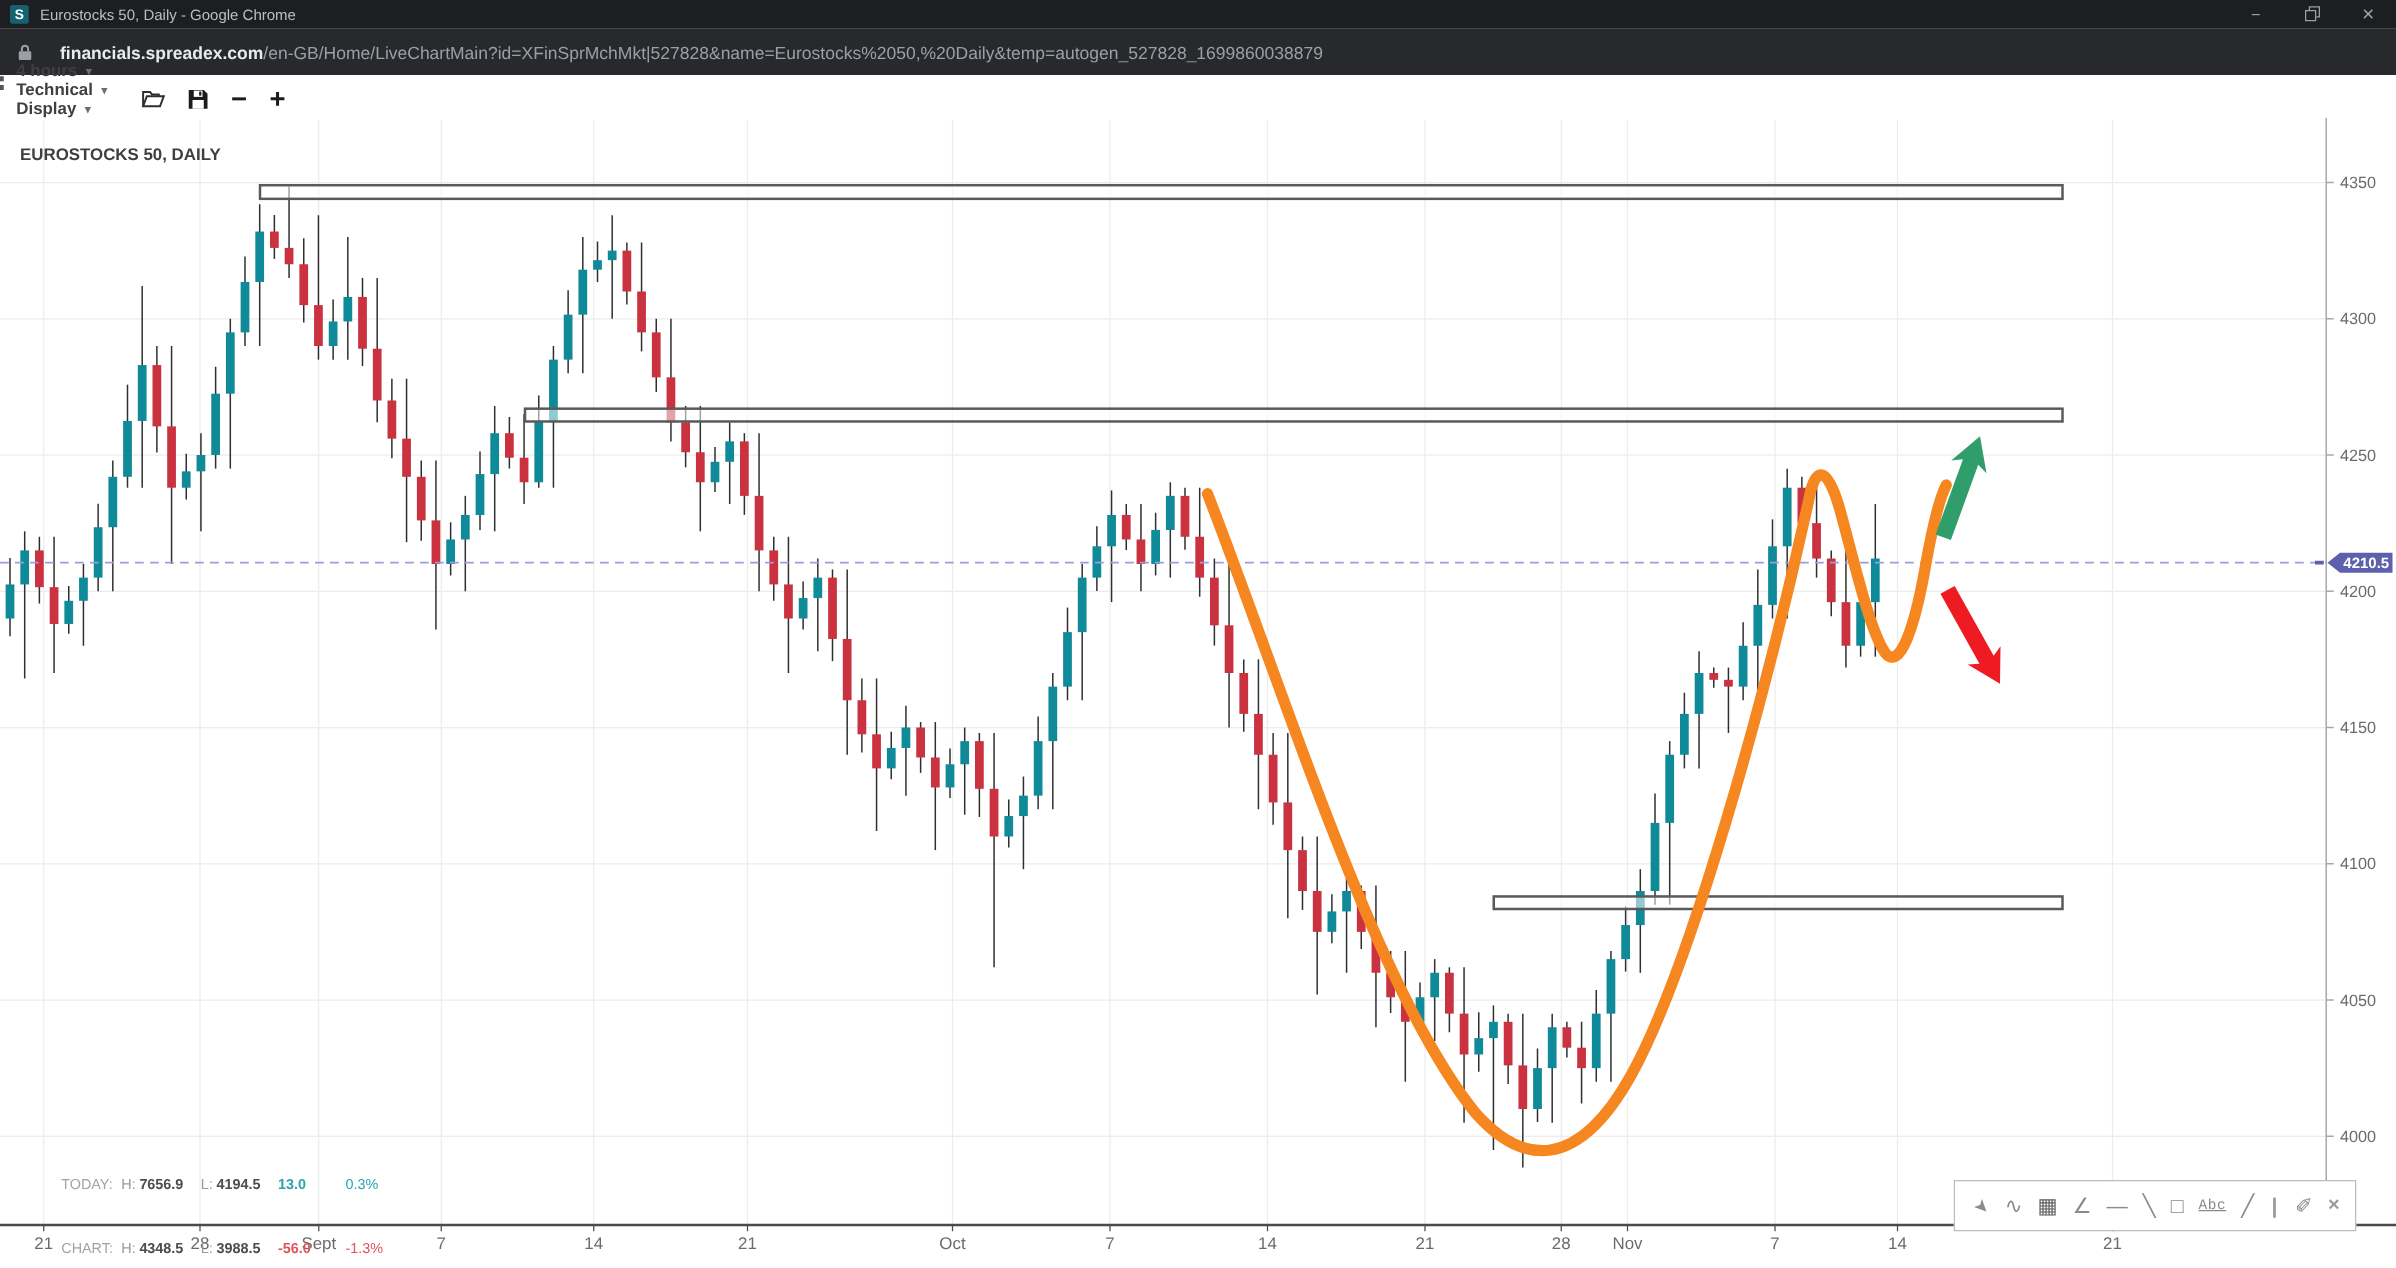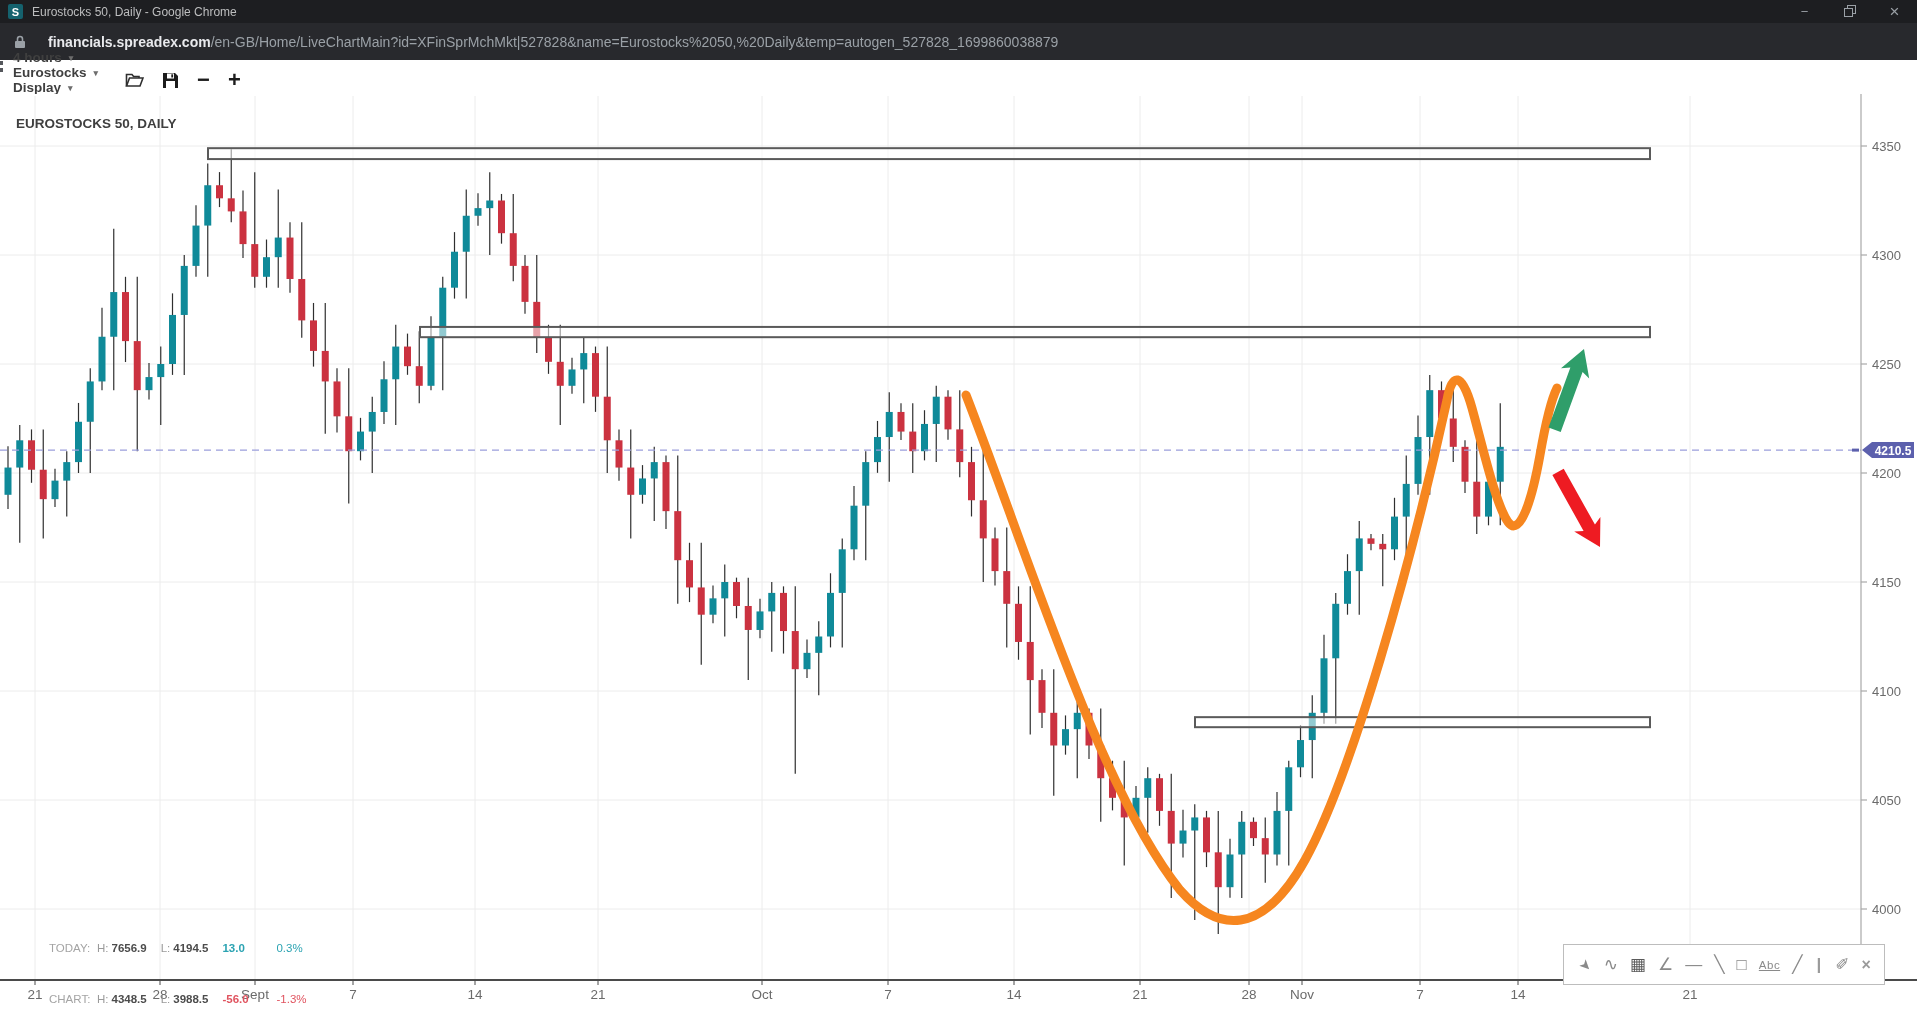--- a/index.html
+++ b/index.html
@@ -19,21 +19,21 @@
   .restore-glyph::after{content:"";position:absolute;left:-1px;top:1px;width:7px;height:7px;border:1px solid #9aa0a6;background:#1d1e21;}
 
   
   .urlbar{position:absolute;left:0;top:23px;width:100%;height:37px;background:#28292d;display:flex;align-items:center;gap:12px;}
   .lock{margin-left:14px;flex:0 0 auto;}
   .url{margin-left:10px;font-size:14px;white-space:nowrap;overflow:hidden;}
   .url .host{color:#e9eaed;font-weight:bold;}
   .url .path{color:#9aa0a6;}
 
   
-  .toolbar{position:absolute;left:0;top:60px;width:100%;height:42px;background:#fff;border-bottom:2px solid #c4b5fd;
+  .toolbar{position:absolute;left:0;top:60px;width:100%;height:42px;background:#fff;border-bottom:4px solid #c4b5fd;
            display:flex;align-items:center;padding-left:13px;}
   .menu{display:flex;align-items:center;margin-right:27px;font-size:13.5px;font-weight:bold;color:#3f3f3f;cursor:default;}
   .menu .caret{font-size:9px;color:#6d6d6d;margin-left:7px;}
   .tbicon{margin-right:18px;display:flex;align-items:center;color:#2f2f2f;}
   .tbtext{font-size:22px;font-weight:bold;color:#1c1c1c;margin-right:18px;line-height:20px;}
   .edge-artifact{position:absolute;left:0;top:61px;width:3px;height:14px;}
   .edge-artifact i{display:block;width:3px;height:4px;background:#55575c;margin-bottom:3px;}
 
   
   #chartwrap{position:absolute;left:0;top:94px;width:1917px;height:920px;background:#fff;}
@@ -47,21 +47,21 @@
   .stats .chg{font-weight:bold;display:inline-block;width:40px;margin-right:14px;}
   .stats .pct{font-weight:normal;}
   .stats .up{color:#2ba3b2;}
   .stats .down{color:#e0535f;margin-top:36px;}
 
   
   .drawbar{position:absolute;left:1563px;top:944px;width:322px;height:41px;background:#fff;border:1px solid #bdbdbd;
            display:flex;align-items:center;padding:0 10px;}
   .tool{color:#8a8a8a;font-size:17px;margin:0 6px;display:inline-block;text-align:center;cursor:default;}
   .tool.rot45{transform:rotate(45deg);font-size:14px;}
-  .tool.abc{font-size:11.5px;text-decoration:underline;letter-spacing:0.5px;}
+  .tool.abc{font-size:11.5px;text-decoration:underline;letter-spacing:0.5px;font-family:Liberation Mono, monospace;}
   .tool.sep{color:#9a9a9a;font-weight:bold;margin:0 8px;}
   .tool.grid{color:#5a5a5a;}
   .tool.close{font-size:16px;font-weight:bold;color:#9a9a9a;}
 </style>
 </head>
 <body>
 
 <div id="screen">
 
   <div class="titlebar">
@@ -84,21 +84,21 @@
     <div class="url"><span class="host">financials.spreadex.com</span><span class="path">/en-GB/Home/LiveChartMain?id=XFinSprMchMkt|527828&amp;name=Eurostocks%2050,%20Daily&amp;temp=autogen_527828_1699860038879</span></div>
   </div>
 
   <div class="toolbar">
     <span id="menus">
         <span class="menu">
           <span>4 hours</span>
           <span class="caret">▾</span>
         </span>
         <span class="menu">
-          <span>Eurostocks</span>
+          <span>Technical</span>
           <span class="caret">▾</span>
         </span>
         <span class="menu">
           <span>Display</span>
           <span class="caret">▾</span>
         </span>
         <span class="menu">
           <span>More</span>
           <span class="caret">▾</span>
         </span>

